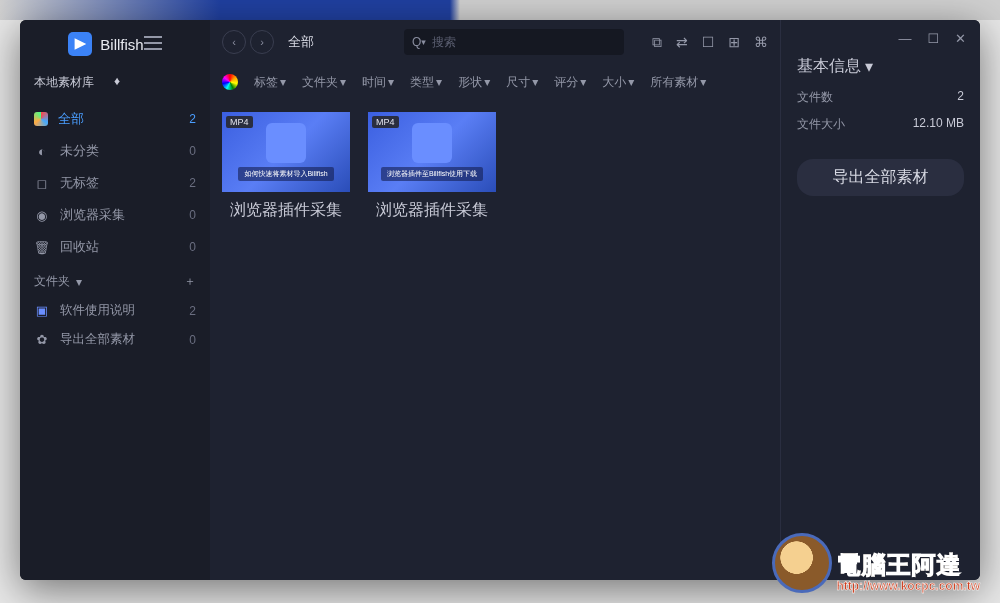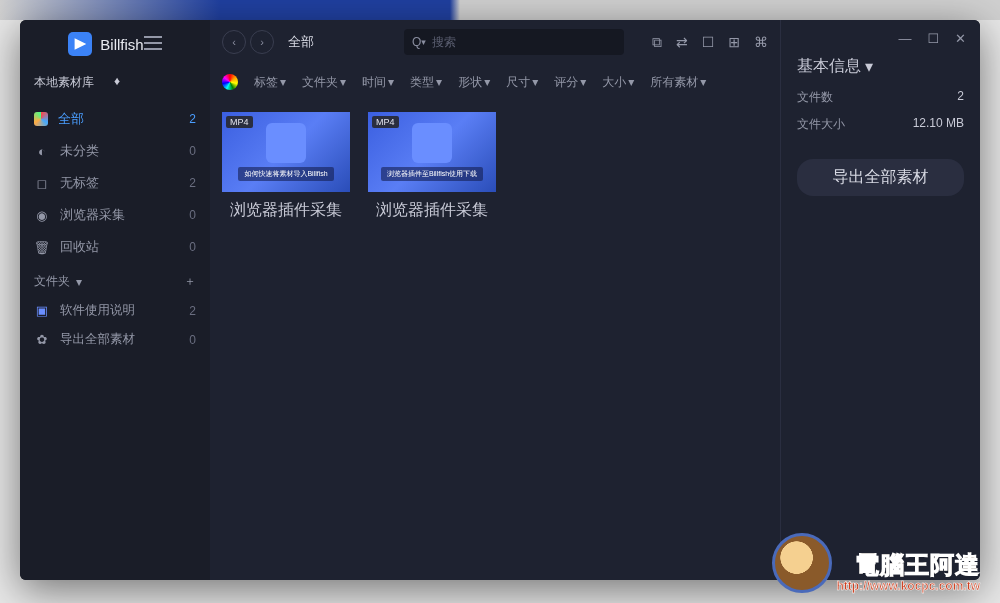--- a/index.html
+++ b/index.html
@@ -297,21 +297,20 @@
     }
     .wm-text {
       font-family: sans-serif;
       font-weight: bold;
     }
     .wm-text .t1 {
       font-size: 24px;
       color: #a16207;
       -webkit-text-stroke: 1px #fff;
       letter-spacing: 1px;
-      text-align: right;
     }
     .wm-text .t2 {
       font-size: 12px;
       color: #d04020;
       -webkit-text-stroke: 0.5px #fff;
       margin-top: -2px;
     }
   </style>
 </head>
 <body>

